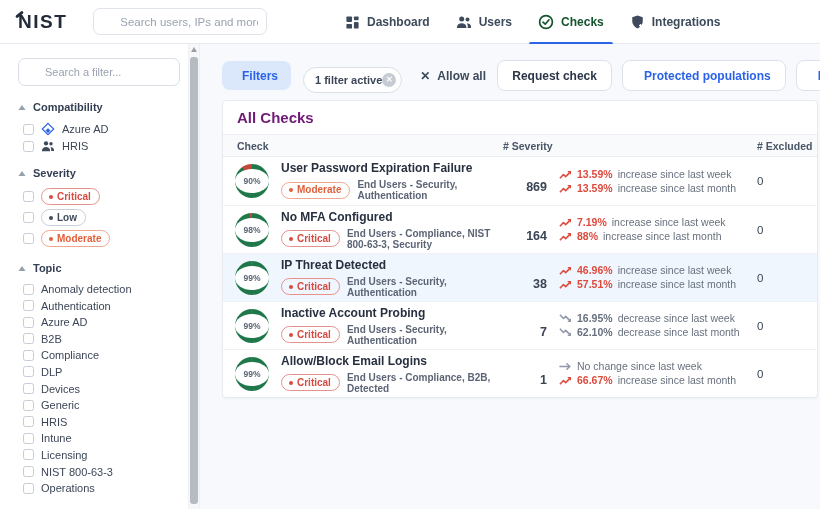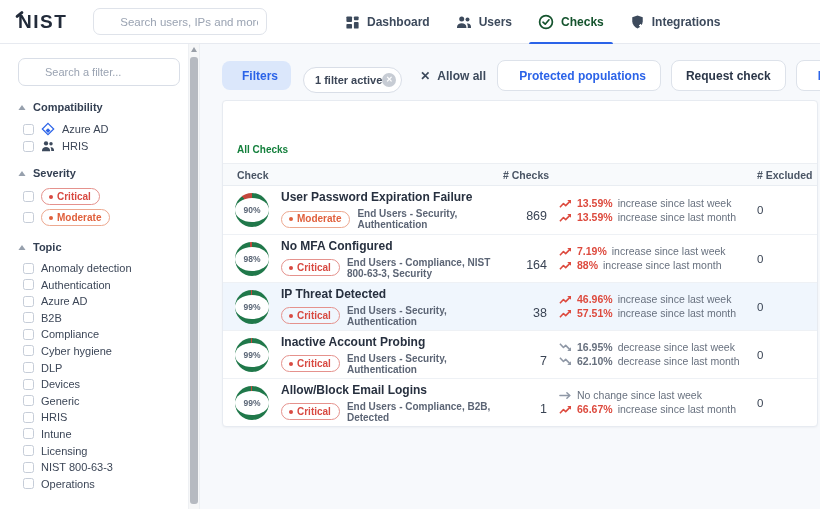--- a/index.html
+++ b/index.html
@@ -76,40 +76,40 @@
   .clear-all .x { font-size:12px; color:#3d4a5c; }
   .tb-right { margin-left:auto; display:flex; align-items:center; gap:10px; }
   .btn-outline { display:flex; align-items:center; gap:7px; height:31px; padding:0 14px; background:#fff;
     border:1px solid #dde2ea; border-radius:8px; font-size:12px; font-weight:600; color:#2b3648;
     cursor:pointer; white-space:nowrap; font-family:"Liberation Sans", sans-serif; }
   .btn-outline.blue { color:#2b63e8; }
 
   
   #card { position:absolute; top:56px; left:22px; width:596px; background:#fff;
     border:1px solid #e7ebf1; border-radius:4px; box-shadow:0 1px 2px rgba(16,24,40,.04); }
-  .card-title { padding:8px 14px; font-size:10px; font-weight:700; color:#15803d;
-    border-bottom:1px solid #eceff3;margin-top:35px; }
+  .card-title { padding:8px 14px; font-size:15px; font-weight:700; color:#701a75;
+    border-bottom:1px solid #eceff3; }
   .thead { display:flex; align-items:center; background:#f8fafc; height:22px;
     border-bottom:1px solid #e9edf2; font-size:10.5px; font-weight:700; color:#4a5565; }
   .col-check { flex:1; padding-left:14px; }
   .col-failing { width:238px; flex:none; }
   .col-excluded { width:76px; flex:none; padding-left:16px; }
   .trow { display:flex; align-items:center; height:48px; border-top:1px solid #eef1f5; }
   .trow:first-child { border-top:none; }
   .trow.hl { background:#f0f6fd; }
   .cell-check { flex:1; display:flex; align-items:center; gap:12px; padding-left:12px; min-width:0; }
   .ring { width:34px; height:34px; border-radius:50%; flex:none; display:flex; align-items:center;
     justify-content:center; }
   .ring .inner { width:40px; height:24px; border-radius:50%; background:#fff; display:flex;
     align-items:center; justify-content:center; font-size:8.5px; font-weight:700; color:#5b6676; }
   .chk-title { font-size:12px; font-weight:700; color:#27303f; line-height:1.25; }
   .chk-sub { display:flex; align-items:center; gap:7px; margin-top:3px; }
   .chk-cat { font-size:10px; color:#5c6575; font-weight:600; }
   .cell-failing { width:238px; flex:none; display:flex; align-items:center; }
-  .f-num { width:56px; text-align:right; font-size:12.5px; color:#3a4454; font-weight:400;
+  .f-num { width:56px; text-align:right; font-size:12.5px; color:#3a4454; font-weight:700;
     padding-right:12px; flex:none;margin-top:12px; }
   .f-trends { display:flex; flex-direction:column; gap:1px; }
   .trend { display:flex; align-items:center; gap:5px; font-size:10.5px; color:#68717f; line-height:13px; }
   .trend .t-icon { display:flex; flex:none; }
   .trend .t-val { font-weight:600; }
   .trend.up .t-icon, .trend.up .t-val { color:#dd4a3e; }
   .trend.down .t-icon, .trend.flat .t-icon { color:#8f98a6; }
   .cell-excluded { width:76px; flex:none; padding-left:16px; font-size:11.5px; color:#3a4454; }
 </style>
 </head>
@@ -217,20 +217,27 @@
           </div>
           <div class="side-item">
             <span class="cbx"></span>
             <span class="pill critical">
               <span class="dot"></span>
               <span>Critical</span>
             </span>
           </div>
           <div class="side-item">
             <span class="cbx"></span>
+            <span class="pill low">
+              <span class="dot"></span>
+              <span>Low</span>
+            </span>
+          </div>
+          <div class="side-item">
+            <span class="cbx"></span>
             <span class="pill moderate">
               <span class="dot"></span>
               <span>Moderate</span>
             </span>
           </div>
           <div class="side-section-title">
             <span class="t-icon" style="display: flex;">
               <svg width="8" height="7" viewBox="0 0 10 8">
                 <polygon points="5,1 9.4,7 0.6,7" fill="#97a0ad"></polygon>
               </svg>
@@ -249,24 +256,20 @@
             <span class="cbx"></span>
             <span class="lbl">Azure AD</span>
           </div>
           <div class="side-item topic">
             <span class="cbx"></span>
             <span class="lbl">B2B</span>
           </div>
           <div class="side-item topic">
             <span class="cbx"></span>
             <span class="lbl">Compliance</span>
-          </div>
-          <div class="side-item topic">
-            <span class="cbx"></span>
-            <span class="lbl">Cyber hygiene</span>
           </div>
           <div class="side-item topic">
             <span class="cbx"></span>
             <span class="lbl">DLP</span>
           </div>
           <div class="side-item topic">
             <span class="cbx"></span>
             <span class="lbl">Devices</span>
           </div>
           <div class="side-item topic">
@@ -309,39 +312,39 @@
       </button>
       <div class="chip">
         <span>1 filter active</span>
         <span class="xcircle">✕</span>
       </div>
       <div class="clear-all">
         <span class="x">✕</span>
         <span>Allow all</span>
       </div>
       <div class="tb-right">
+        <button class="btn-outline">
+          <span>Request check</span>
+        </button>
         <button class="btn-outline blue">
           <span class="t-icon"></span>
           <span>Protected populations</span>
-        </button>
-        <button class="btn-outline">
-          <span>Request check</span>
         </button>
         <button class="btn-outline blue">
           <span class="t-icon"></span>
           <span>Run che</span>
         </button>
       </div>
     </div>
 
     <div id="card">
       <div class="card-title">All Checks</div>
       <div class="thead">
         <div class="col-check">Check</div>
-        <div class="col-failing"># Checks</div>
+        <div class="col-failing"># Severity</div>
         <div class="col-excluded"># Excluded</div>
       </div>
       <div id="rows">
           <div class="trow">
             <div class="cell-check">
               <div class="ring" style="background: conic-gradient(rgb(32, 120, 74) 0deg, rgb(32, 120, 74) 90%, rgb(194, 71, 60) 90%, rgb(194, 71, 60) 100%);">
                 <div class="inner">90%</div>
               </div>
               <div>
                 <div class="chk-title">User Password Expiration Failure</div>

